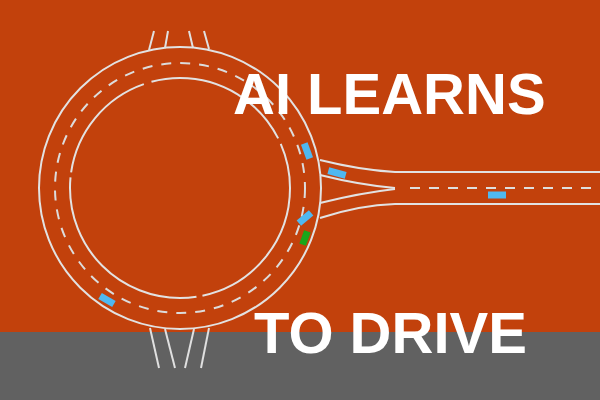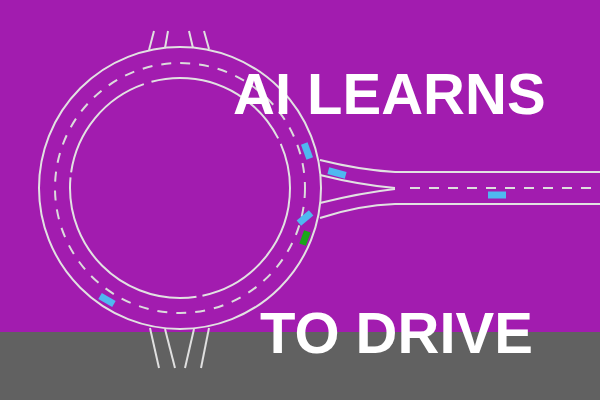--- a/index.html
+++ b/index.html
@@ -1,30 +1,30 @@
 <!DOCTYPE html>
 <html><head>
   <meta charset="utf-8">
   <style>
     html, body { margin: 0; padding: 0; }
     body { width: 600px; height: 400px; overflow: hidden; background: #616161; }
-    .canvas { position: relative; width: 600px; height: 332px; background: #a21caf; }
+    .canvas { position: relative; width: 600px; height: 332px; background: #c2410c; }
     svg.scene { position: absolute; left: 0; top: 0; }
     .title-line {
       position: absolute;
       color: #ffffff;
       font-family: "Liberation Sans", sans-serif;
       font-weight: bold;
       font-size: 58px;
       line-height: 1;
       letter-spacing: 0px;
       white-space: nowrap;
     }
     #line1 { left: 233px; top: 65px; }
-    #line2 { left: 254px; top: 304px; margin-left: 6px; }
+    #line2 { left: 254px; top: 304px; }
   </style>
 </head>
 <body>
 
 <div class="canvas">
   <svg class="scene" width="600" height="400" viewBox="0 0 600 400">
 
     <g stroke="#e0e0e0" stroke-width="2" fill="none">
       <line x1="154" y1="31" x2="149" y2="50"></line>
       <line x1="168" y1="31" x2="165" y2="48"></line>

